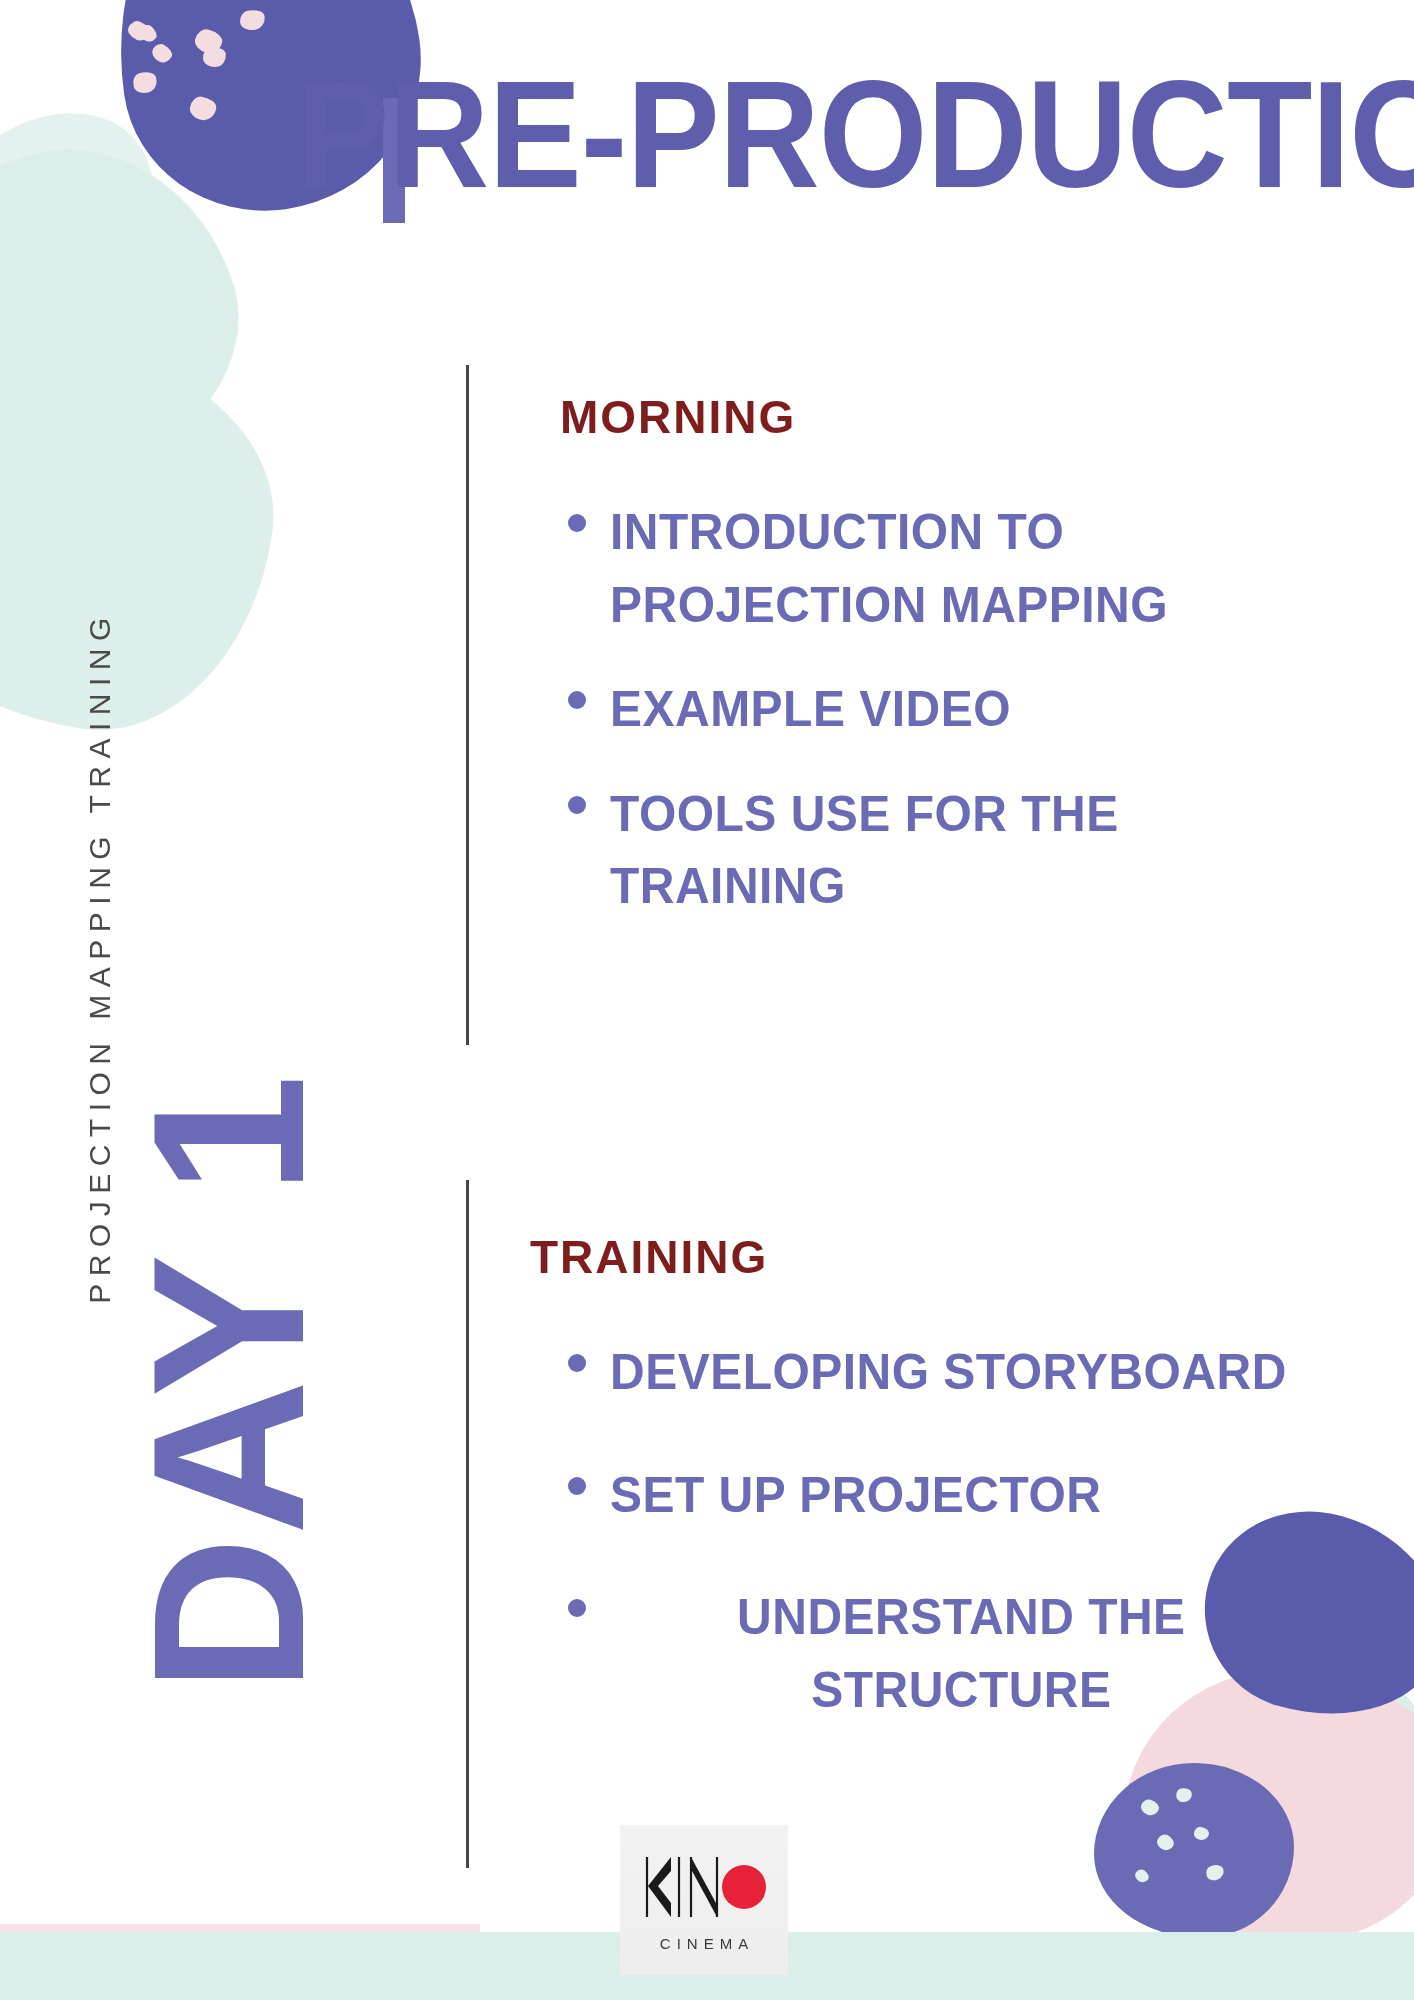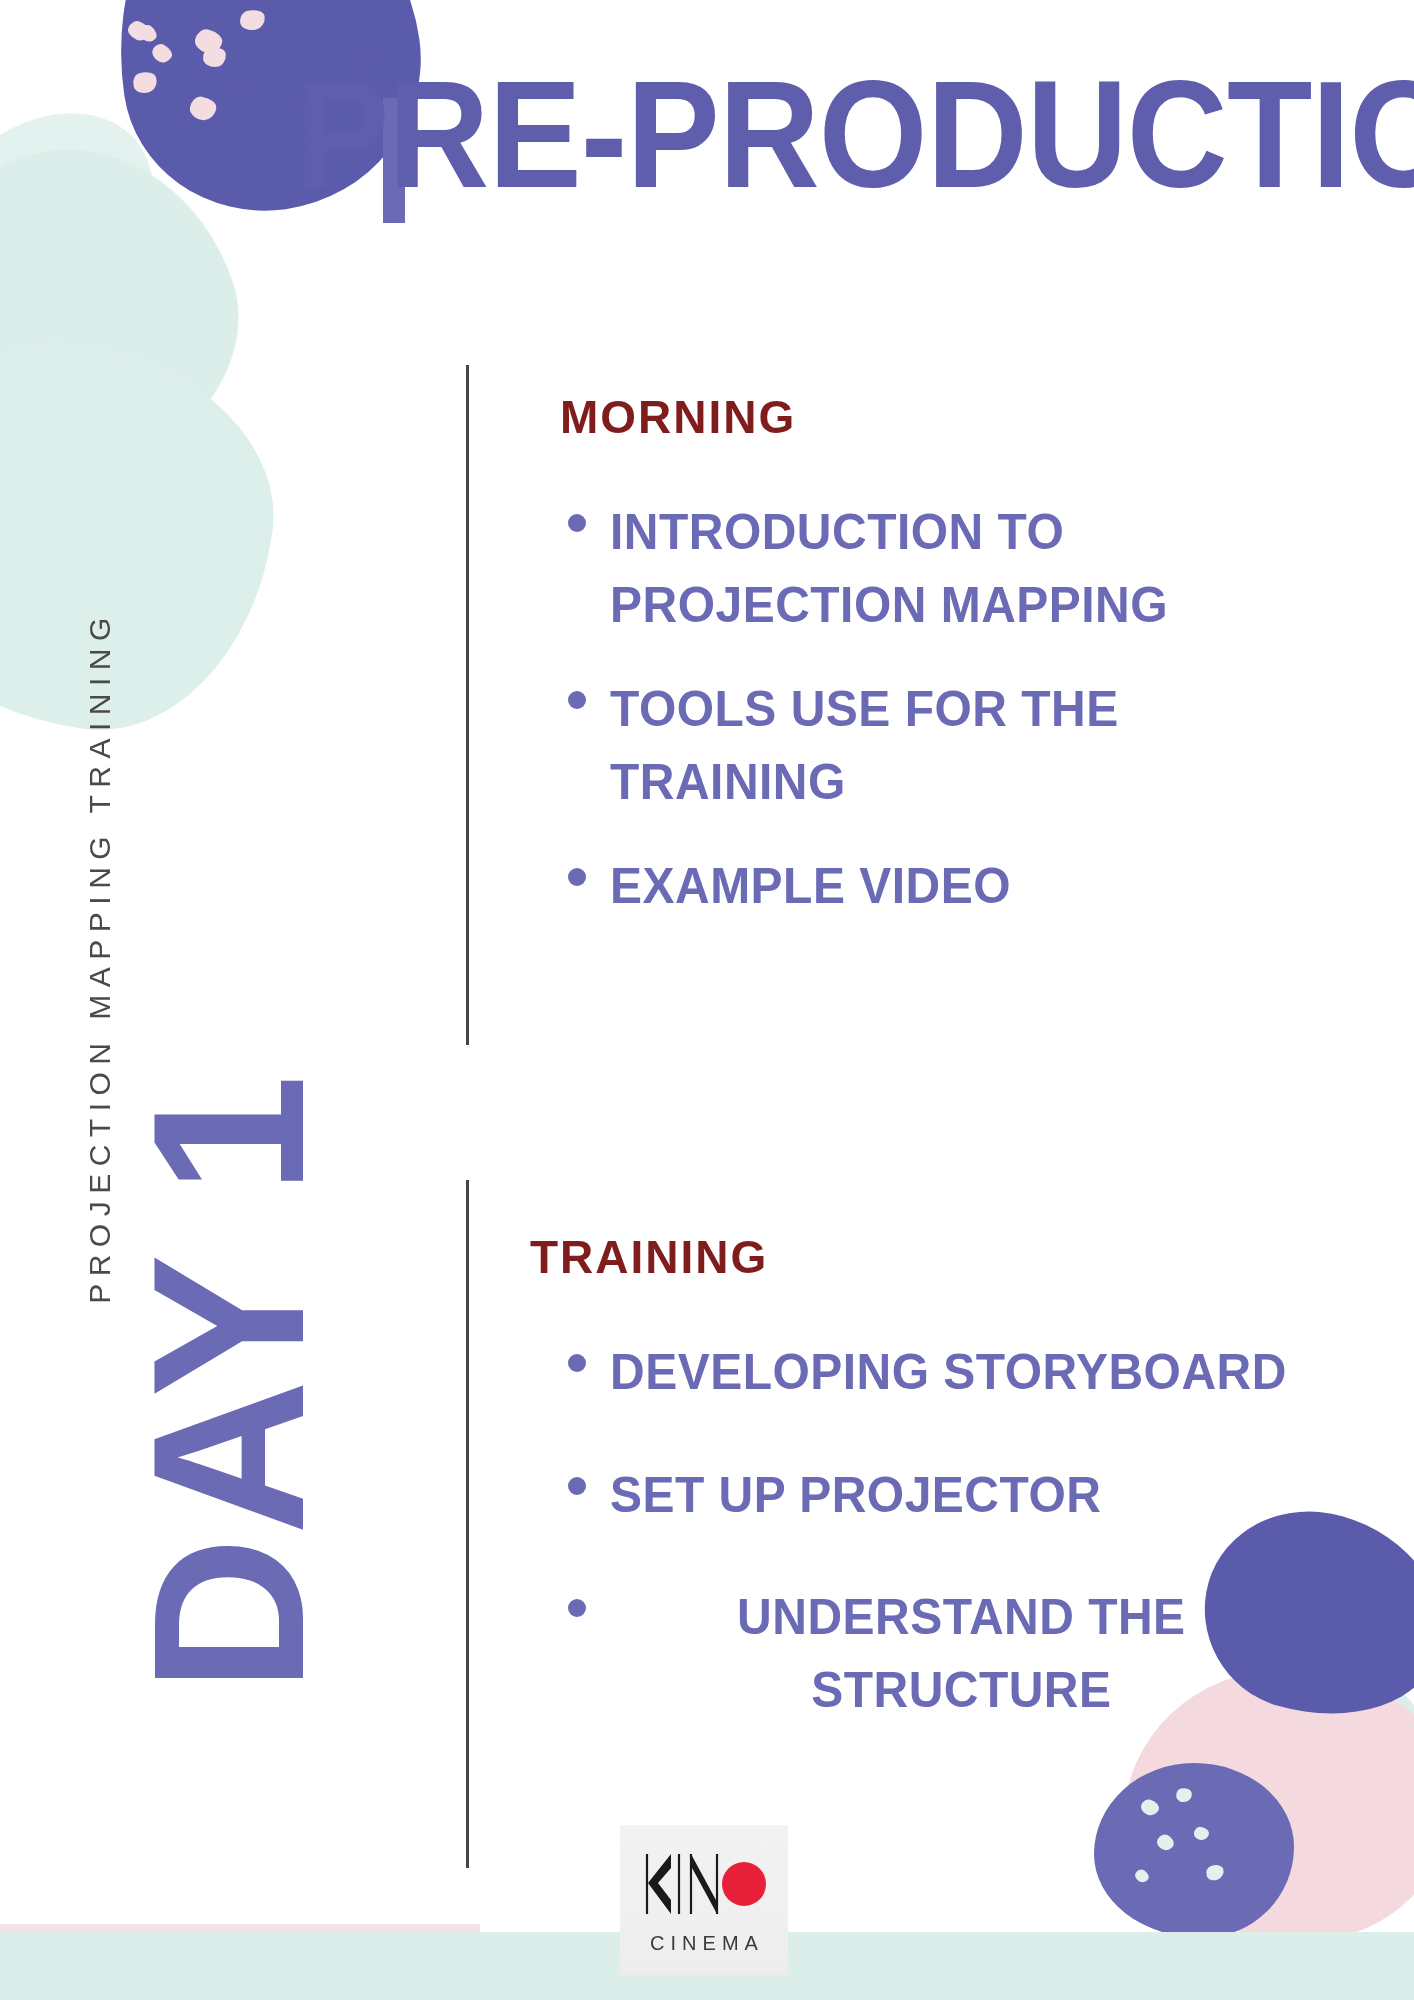--- a/index.html
+++ b/index.html
@@ -206,21 +206,21 @@
     align-items:center;justify-content:center;
     z-index:6;
   }
   .logo-mark{
     display:flex;align-items:center;justify-content:center;
     height:76px;
   }
   .logo-mark svg{display:block;}
   .logo-word{
     margin-top:10px;
-    font-size:20px;
+    font-size:15px;
     letter-spacing:6px;
     color:#3a3a3a;
     text-indent:6px;
   }
 </style>
 </head>
 <body>
 
 <div class="poster">
 
@@ -263,25 +263,25 @@
 
   <div class="session session-morning">
     <div class="session-label">MORNING</div>
     <ul class="items">
       <li class="item">
         <span class="bullet"></span>
         <span class="item-text">INTRODUCTION TO PROJECTION MAPPING</span>
       </li>
       <li class="item">
         <span class="bullet"></span>
+        <span class="item-text">EXAMPLE VIDEO</span>
+      </li>
+      <li class="item">
+        <span class="bullet"></span>
         <span class="item-text">TOOLS USE FOR THE TRAINING</span>
-      </li>
-      <li class="item">
-        <span class="bullet"></span>
-        <span class="item-text">EXAMPLE VIDEO</span>
       </li>
     </ul>
   </div>
 
   <div class="session session-afternoon">
     <div class="session-label">TRAINING</div>
     <ul class="items">
       <li class="item">
         <span class="bullet"></span>
         <span class="item-text">DEVELOPING STORYBOARD</span>

